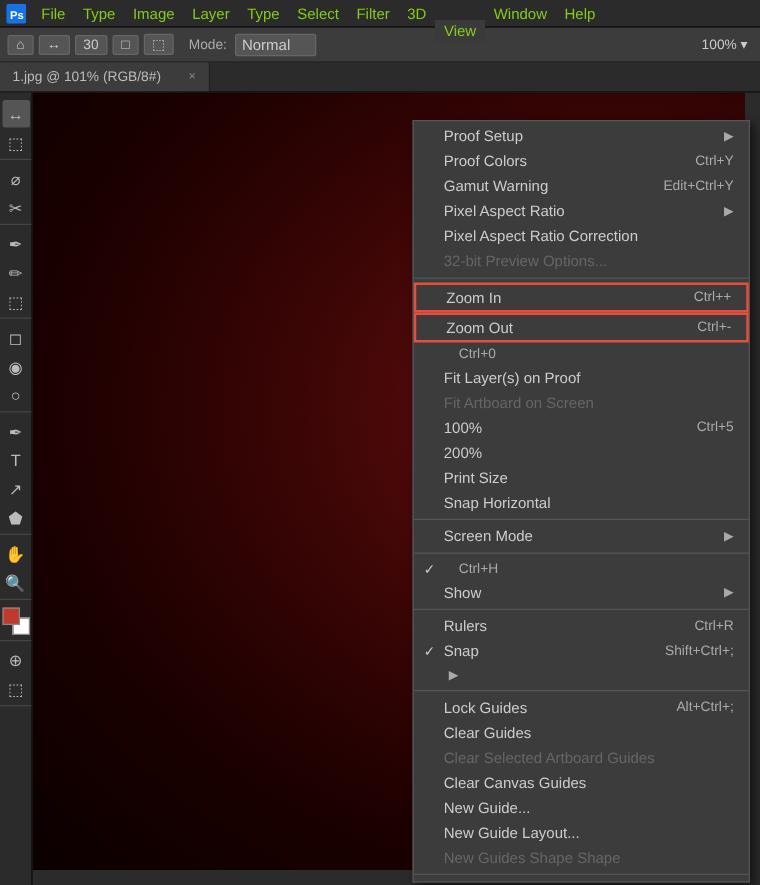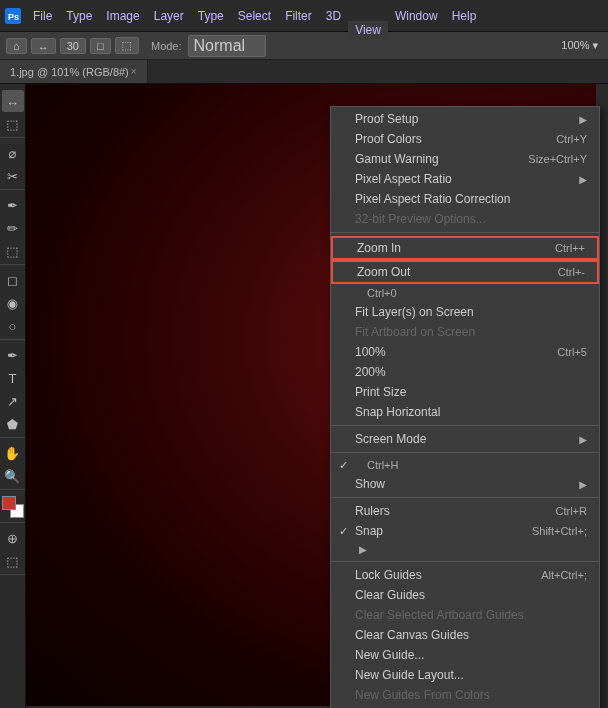--- a/index.html
+++ b/index.html
@@ -10,39 +10,39 @@
       font-family: 'Segoe UI', Arial, sans-serif;
       font-size: 12px;
       color: #ccc;
       overflow: hidden;
       position: relative;
     }
 
     
     .menu-bar {
       background: #2b2b2b;
-      height: 32px;
+      height: 22px;
       display: flex;
       align-items: center;
       padding: 0 4px;
       border-bottom: 1px solid #111;
       position: relative;
       z-index: 100;
     }
     .menu-bar-logo {
       width: 18px;
       height: 18px;
       display: flex;
       align-items: center;
       justify-content: center;
       margin-right: 4px;
     }
     .menu-item {
       padding: 2px 7px;
-      color: #c4b5fd;
+      color: #84cc16;
       cursor: pointer;
       font-size: 12px;
     }
     .menu-item:hover, .menu-item.active {
       background: #444;
       margin-top: 28px;
     }
     .menu-item.active {
       background: #3a3a3a;
     }
@@ -69,21 +69,21 @@
     .mode-label {
       font-size: 11px;
       color: #aaa;
       margin-left: 8px;
     }
     .mode-value {
       background: #555;
       border: 1px solid #666;
       color: #ccc;
       padding: 1px 20px 1px 5px;
-      font-size: 16px;
+      font-size: 12px;
       border-radius: 2px;
       margin-left: 2px;
     }
     .zoom-display {
       font-size: 11px;
       color: #ccc;
       margin-left: auto;
       margin-right: 4px;
     }
 
@@ -96,21 +96,21 @@
       border-bottom: 1px solid #111;
     }
     .tab {
       background: #3c3c3c;
       padding: 3px 10px;
       font-size: 11px;
       color: #bbb;
       border-right: 1px solid #222;
       display: flex;
       align-items: center;
-      gap: 2px;
+      gap: 22px;
       height: 100%;
     }
     .tab-close {
       font-size: 10px;
       color: #888;
       cursor: pointer;
     }
 
     
     .main-area {
@@ -362,21 +362,21 @@
       <span class="item-arrow">▶</span>
     </div>
 
     <div class="dropdown-item">
       <span class="item-label">Proof Colors</span>
       <span class="item-shortcut">Ctrl+Y</span>
     </div>
 
     <div class="dropdown-item">
       <span class="item-label">Gamut Warning</span>
-      <span class="item-shortcut">Size+Ctrl+Y</span>
+      <span class="item-shortcut">Edit+Ctrl+Y</span>
     </div>
 
     <div class="dropdown-item">
       <span class="item-label">Pixel Aspect Ratio</span>
       <span class="item-arrow">▶</span>
     </div>
 
     <div class="dropdown-item">
       <span class="item-label">Pixel Aspect Ratio Correction</span>
     </div>
@@ -395,21 +395,21 @@
     <div class="dropdown-item zoom-highlight">
       <span class="item-label">Zoom Out</span>
       <span class="item-shortcut">Ctrl+-</span>
     </div>
 
     <div class="dropdown-item">
       <span class="item-shortcut">Ctrl+0</span>
     </div>
 
     <div class="dropdown-item">
-      <span class="item-label">Fit Layer(s) on Screen</span>
+      <span class="item-label">Fit Layer(s) on Proof</span>
     </div>
 
     <div class="dropdown-item disabled">
       <span class="item-label">Fit Artboard on Screen</span>
     </div>
 
     <div class="dropdown-item">
       <span class="item-label">100%</span>
       <span class="item-shortcut">Ctrl+5</span>
     </div>
@@ -483,20 +483,20 @@
 
     <div class="dropdown-item">
       <span class="item-label">New Guide...</span>
     </div>
 
     <div class="dropdown-item">
       <span class="item-label">New Guide Layout...</span>
     </div>
 
     <div class="dropdown-item disabled">
-      <span class="item-label">New Guides From Colors</span>
+      <span class="item-label">New Guides Shape Shape</span>
     </div>
 
     <div class="menu-section-divider"></div>
 
   </div>
 
 </div>
 
 </body></html>

